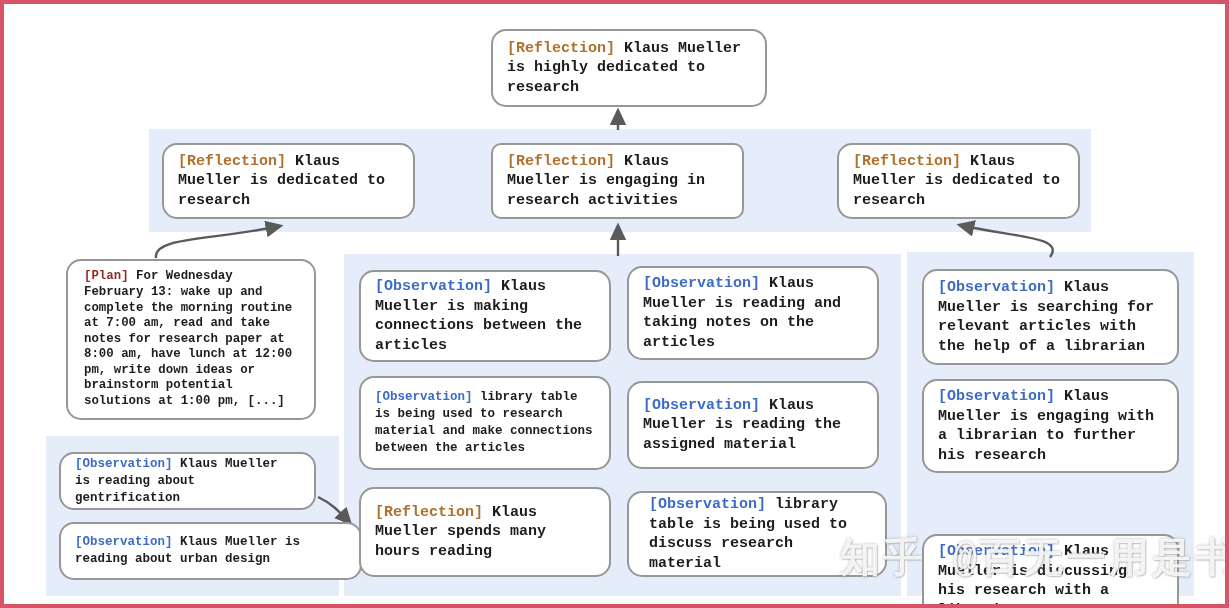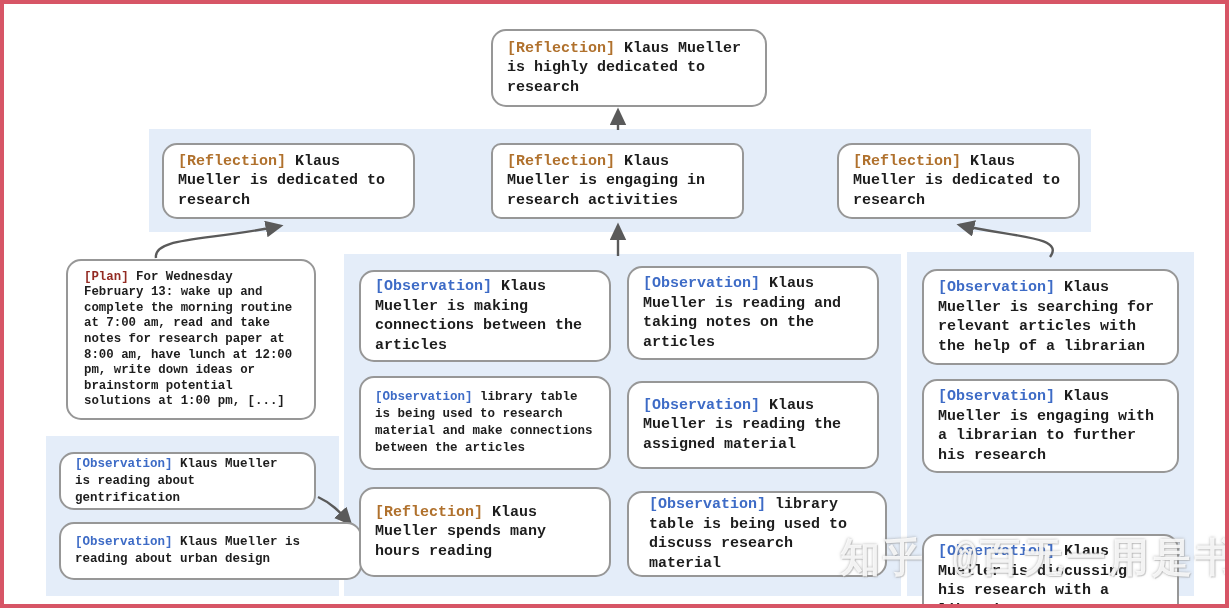--- a/index.html
+++ b/index.html
@@ -12,21 +12,21 @@
   .panel { position:absolute; background:var(--panel,#e4edf9); }
   .node {
     position:absolute; background:#ffffff;
     border:2.5px solid var(--box_border,#979797); border-radius:15px;
     padding:6px 14px; box-sizing:border-box;
     display:flex; align-items:center;
     font-size:15px; line-height:19.5px; z-index:3;
   }
   .node .body { display:block; width:100%; }
   .node.small { font-size:12.5px; line-height:17px; }
-  .node.plan-size { font-size:12.4px; line-height:15.6px; padding:8px 16px;align-items:flex-end; }
+  .node.plan-size { font-size:12.4px; line-height:15.6px; padding:8px 16px; }
   .tag.reflection  { color:var(--reflection,#b0712d); }
   .tag.observation { color:var(--observation,#3d6bc6); }
   .tag.plan        { color:var(--plan,#932a22); }
   svg.arrows { position:absolute; left:0; top:0; z-index:2; pointer-events:none; }
   .watermark {
     position:absolute; left:836px; top:526px; z-index:5;
     font-size:40px; letter-spacing:3px; white-space:nowrap; font-weight:700;
     color:rgba(255,255,255,0.85);
     text-shadow:0 0 3px rgba(125,125,125,0.6), 1px 1px 0 rgba(160,160,160,0.35);
     pointer-events:none;

